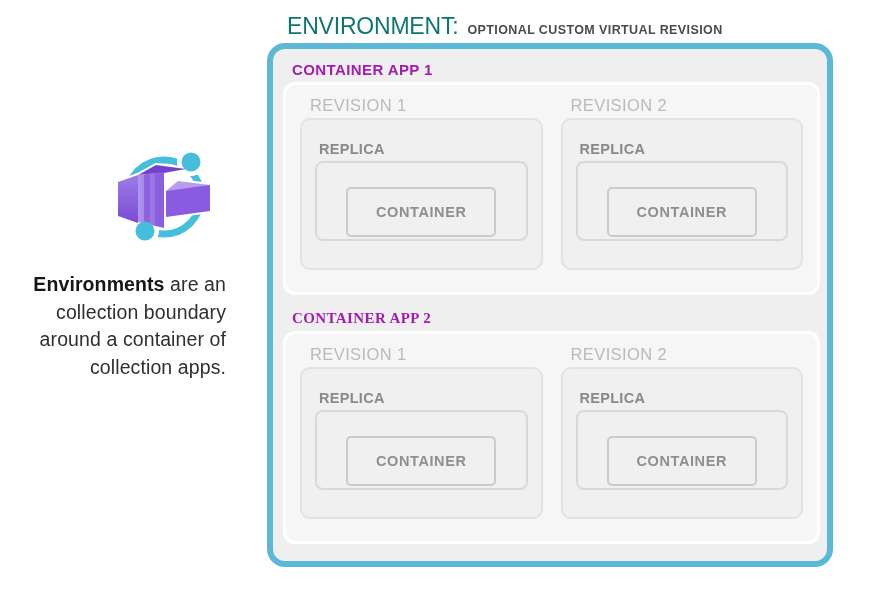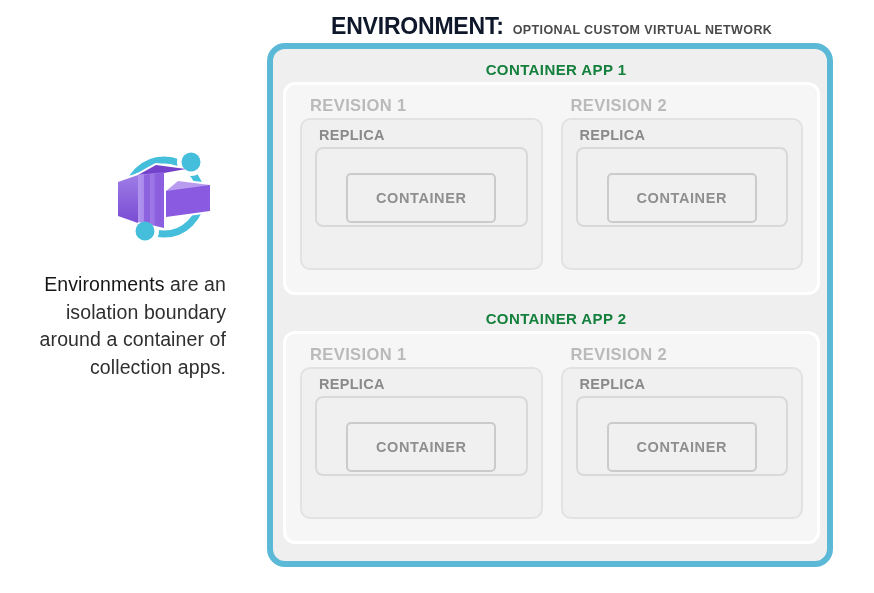--- a/index.html
+++ b/index.html
@@ -7,43 +7,43 @@
     position:relative;width:874px;height:593px;background:#ffffff;overflow:hidden;
     font-family:"Liberation Sans","DejaVu Sans",sans-serif;
   }
 
   
   .icon{position:absolute;left:116px;top:147px;width:96px;height:96px;}
   .caption{
     position:absolute;left:12px;top:271px;width:214px;text-align:right;
     font-size:19.5px;line-height:27.5px;color:#2f2f2f;letter-spacing:0.1px;
   }
-  .caption .bold{font-weight:400;color:#161616;text-align:right;}
+  .caption .bold{font-weight:700;color:#161616;text-align:right;}
 
   
   .env-title{position:absolute;left:287px;top:13px;display:flex;align-items:baseline;gap:9px;white-space:nowrap;}
-  .env-title .main{font-size:23px;font-weight:700;color:#0f172a;letter-spacing:-0.2px;margin-left:44px;}
+  .env-title .main{font-size:23px;font-weight:400;color:#0f766e;letter-spacing:-0.2px;}
   .env-title .sub{font-size:12.5px;font-weight:700;color:#4a4a4a;letter-spacing:0.4px;}
 
   
   .env-box{
     position:absolute;left:267px;top:43px;width:566px;height:524px;box-sizing:border-box;
     background:#efefef;border:6px solid #5bb9d7;border-radius:18px;
     padding:8px 7px 0 10px;
   }
-  .app-label{margin:4px 0 4px 9px;font-size:15px;font-weight:700;color:#15803d;letter-spacing:0.4px;text-align:center;}
-  .app-label.second{margin-top:15px;}
+  .app-label{margin:4px 0 4px 9px;font-size:15px;font-weight:700;color:#a21caf;letter-spacing:0.4px;}
+  .app-label.second{margin-top:15px;font-family:Liberation Serif, serif;}
   .app-box{
     box-sizing:border-box;height:213px;background:#f6f6f6;border:3px solid #ffffff;border-radius:12px;
     padding:0 14px;display:grid;grid-template-columns:1fr 1fr;column-gap:18px;
   }
-  .rev-label{margin:11px 0 3px 10px;font-size:16.5px;font-weight:700;color:#bababa;letter-spacing:0.4px;}
+  .rev-label{margin:11px 0 3px 10px;font-size:16.5px;font-weight:400;color:#bababa;letter-spacing:0.4px;}
   .replica-box{
     box-sizing:border-box;height:152px;background:#f0f0f0;border:2px solid #e2e2e2;border-radius:10px;
-    padding:7px 13px 0;
+    padding:21px 13px 0;
   }
   .replica-label{margin:0 0 4px 4px;font-size:14.5px;font-weight:700;color:#8a8a8a;letter-spacing:0.3px;}
   .pod-box{
     box-sizing:border-box;height:80px;border:2px solid #d9d9d9;border-radius:8px;
     display:flex;justify-content:center;align-items:flex-start;
   }
   .container-box{
     box-sizing:border-box;margin-top:24px;width:150px;height:50px;background:#f0f0f0;
     border:2px solid #cbcbcb;border-radius:5px;
     display:flex;align-items:center;justify-content:center;
@@ -89,28 +89,28 @@
       <polygon points="50,44 62,34 94,38 86,45" fill="#b99cf0"></polygon>
       <polygon points="50,44 94,38 94,64 50,70" fill="#8a5be0"></polygon>
     </g>
 
     <circle cx="75" cy="15" r="9.5" fill="#45bedc"></circle>
     <circle cx="29" cy="84" r="9.5" fill="#45bedc"></circle>
   </svg>
 
   <div class="caption">
     <div><span class="bold">Environments</span><span> are an</span></div>
-    <div>isolation boundary</div>
+    <div>collection boundary</div>
     <div>around a container of</div>
     <div>collection apps.</div>
   </div>
 
   <div class="env-title">
     <span class="main">ENVIRONMENT:</span>
-    <span class="sub">OPTIONAL CUSTOM VIRTUAL NETWORK</span>
+    <span class="sub">OPTIONAL CUSTOM VIRTUAL REVISION</span>
   </div>
 
   <div class="env-box">
 
     <div class="app-label">CONTAINER APP 1</div>
     <div class="app-box">
       <div>
         <div class="rev-label">REVISION 1</div>
         <div class="replica-box">
           <div class="replica-label">REPLICA</div>

